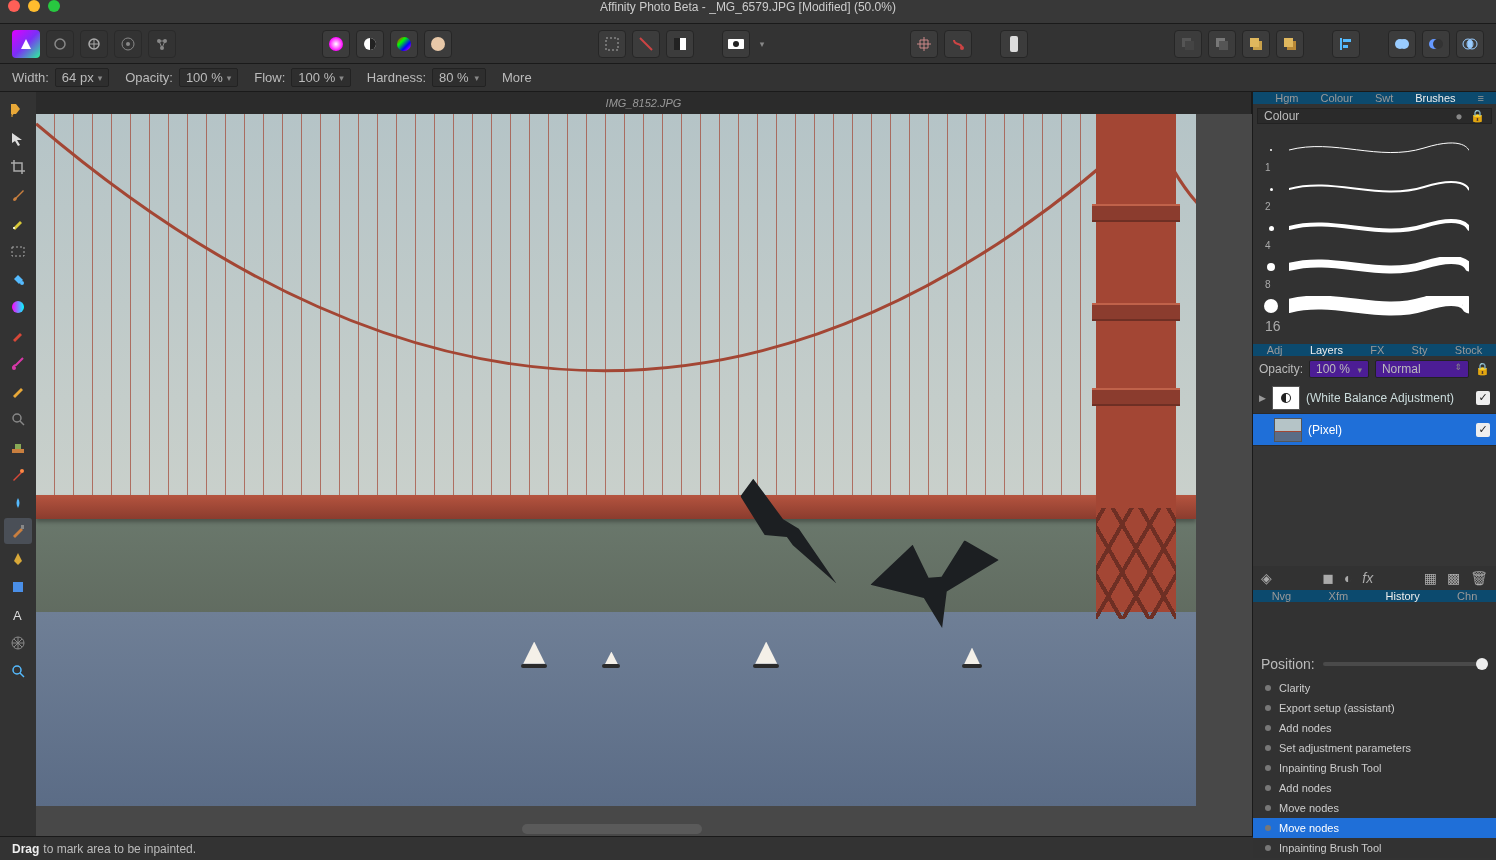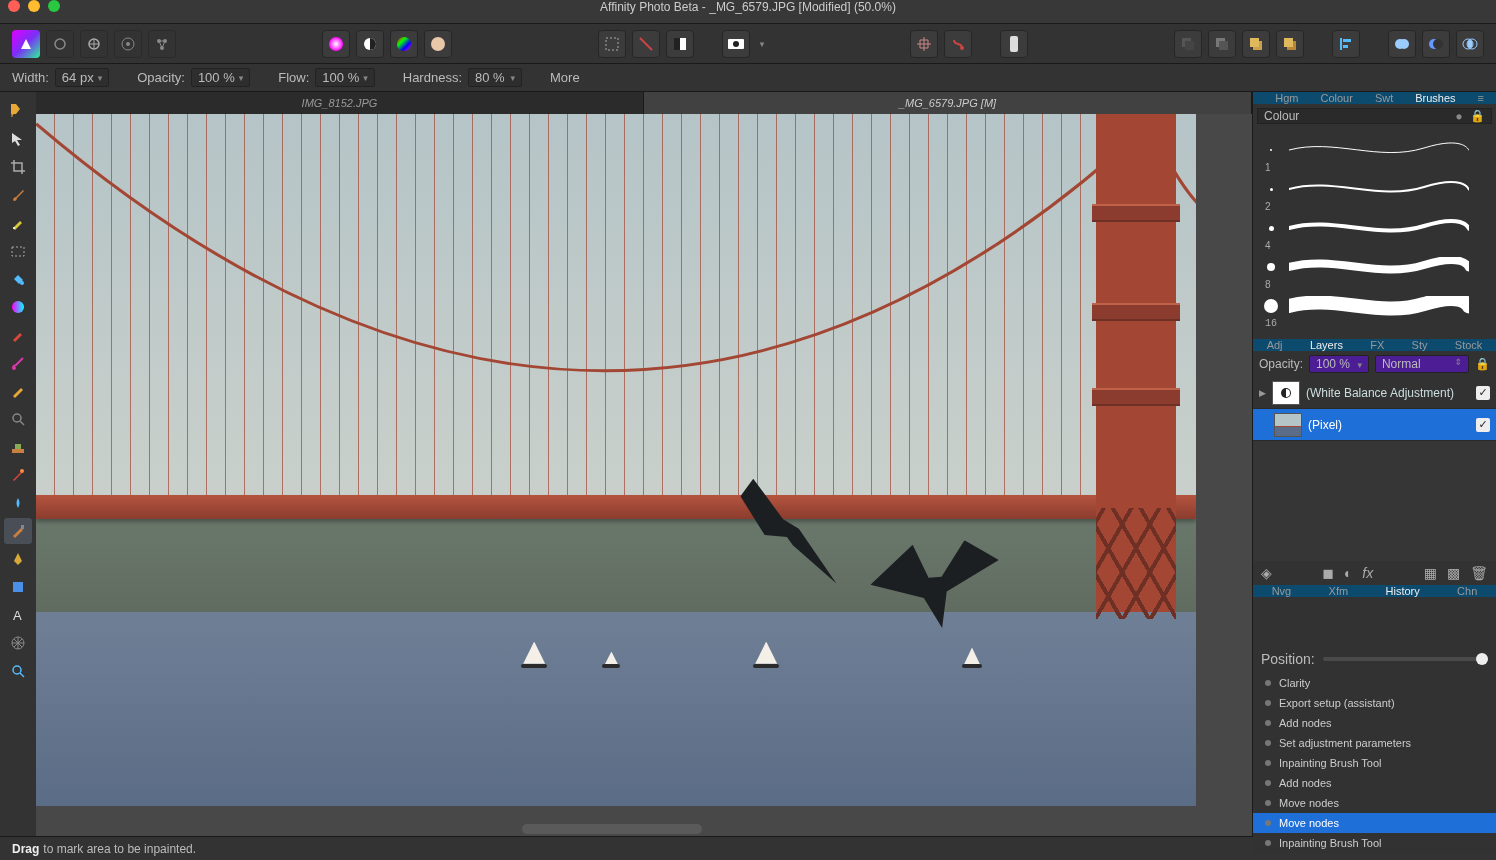--- a/index.html
+++ b/index.html
@@ -9,21 +9,21 @@
 .traffic span { width: 12px; height: 12px; border-radius: 50%; display: block; }
 .tl-close { background: #ff5f57; }
 .tl-min { background: #febc2e; }
 .tl-max { background: #28c840; }
 .title { position: absolute; left: 50%; transform: translateX(-50%); color: #ccc; font-size: 12px; }
 .toolbar { height: 40px; background: #333333; display: flex; align-items: center; padding: 0 12px; gap: 28px; border-bottom: 1px solid #1a1a1a; }
 .tgroup { display: flex; gap: 6px; align-items: center; }
 .tbtn { width: 28px; height: 28px; background: #3c3c3c; border: 1px solid #262626; border-radius: 4px; display: flex; align-items: center; justify-content: center; cursor: pointer; }
 .tbtn.nobg { background: transparent; border: 1px solid #2a2a2a; }
 .logo { width: 28px; height: 28px; background: linear-gradient(135deg, #e000ff, #7b2ff7 50%, #2af598); border-radius: 4px; display:flex; align-items:center; justify-content:center; }
-.contextbar { height: 28px; background: #333333; display: flex; align-items: center; padding: 0 12px; gap: 28px; color: #bbb; font-size: 13px; border-bottom: 1px solid #1a1a1a; }
+.contextbar { height: 28px; background: #333333; display: flex; align-items: center; padding: 0 12px; gap: 16px; color: #bbb; font-size: 13px; border-bottom: 1px solid #1a1a1a; }
 .contextbar .field { display: flex; align-items: center; gap: 6px; }
 .contextbar .val { background: #2e2e2e; border: 1px solid #222; padding: 1px 6px; border-radius: 2px; min-width: 54px; display: inline-flex; justify-content: space-between; align-items: center; }
 .workarea { display: flex; height: calc(860px - 24px - 40px - 28px - 24px); }
 .tools-left { width: 36px; background: #333333; display: flex; flex-direction: column; align-items: center; padding-top: 6px; gap: 2px; }
 .tool { width: 28px; height: 26px; display: flex; align-items: center; justify-content: center; border-radius: 3px; cursor: pointer; }
 .tool.active { background: #4a4f57; }
 .centerpane { flex: 1; display: flex; flex-direction: column; background: #484848; font-style: italic; }
 .doc-tabs { height: 22px; background: #2b2b2b; display: flex; }
 .doc-tab { flex: 1; display: flex; align-items: center; justify-content: center; font-size: 11px; color: #999; border-right: 1px solid #1a1a1a; cursor: pointer; }
 .doc-tab.active { background: #414141; color: #ccc; }
@@ -433,21 +433,20 @@
         <svg width="16" height="16">
           <circle cx="7" cy="7" r="4" fill="none" stroke="#5bf" stroke-width="1.5"></circle>
           <path d="M10 10l4 4" stroke="#5bf" stroke-width="1.5"></path>
         </svg>
       </div>
   </div>
 
   <div class="centerpane">
     <div class="doc-tabs" id="doc-tabs">
         <div class="doc-tab">IMG_8152.JPG</div>
-        <div class="doc-tab active">_MG_6579.JPG [M]</div>
       </div>
     <div class="canvas-wrap">
       <div class="canvas">
         <div class="sky"></div>
         <div class="hills"></div>
         <div class="water"></div>
         <div class="hangers"></div>
         <svg width="100%" height="56%" style="position:absolute;left:0;top:0" preserveAspectRatio="none" viewBox="0 0 1000 400">
           <path d="M0 10 Q 500 520 960 10" stroke="#a34634" stroke-width="3" fill="none"></path>
           <path d="M960 10 Q 1040 220 1100 10" stroke="#a34634" stroke-width="3" fill="none"></path>
@@ -533,21 +532,21 @@
         <div class="brush-row">
     <div class="brush-dot">
             <div class="d" style="width:14px;height:14px"></div>
           </div>
     <div class="brush-stroke">
             <svg width="180" height="20" viewBox="0 0 180 20">
               <path d="M0 10 C 45 -2, 90 22, 135 8 S 180 14, 180 10" stroke="#fff" stroke-width="14" fill="none" stroke-linecap="round"></path>
             </svg>
           </div>
         </div>
-        <div style="color: rgb(170, 170, 170); font-size: 10px; padding-left: 8px; margin-top: -4px; font-family: Liberation Mono, monospace;">16</div>
+        <div style="color: rgb(170, 170, 170); font-size: 14px; padding-left: 8px; margin-top: -4px;">16</div>
       </div>
 
     <div class="panel-tabs">
       <span>Adj</span>
       <span class="active">Layers</span>
       <span>FX</span>
       <span>Sty</span>
       <span>Stock</span>
     </div>
     <div class="layers-panel">

